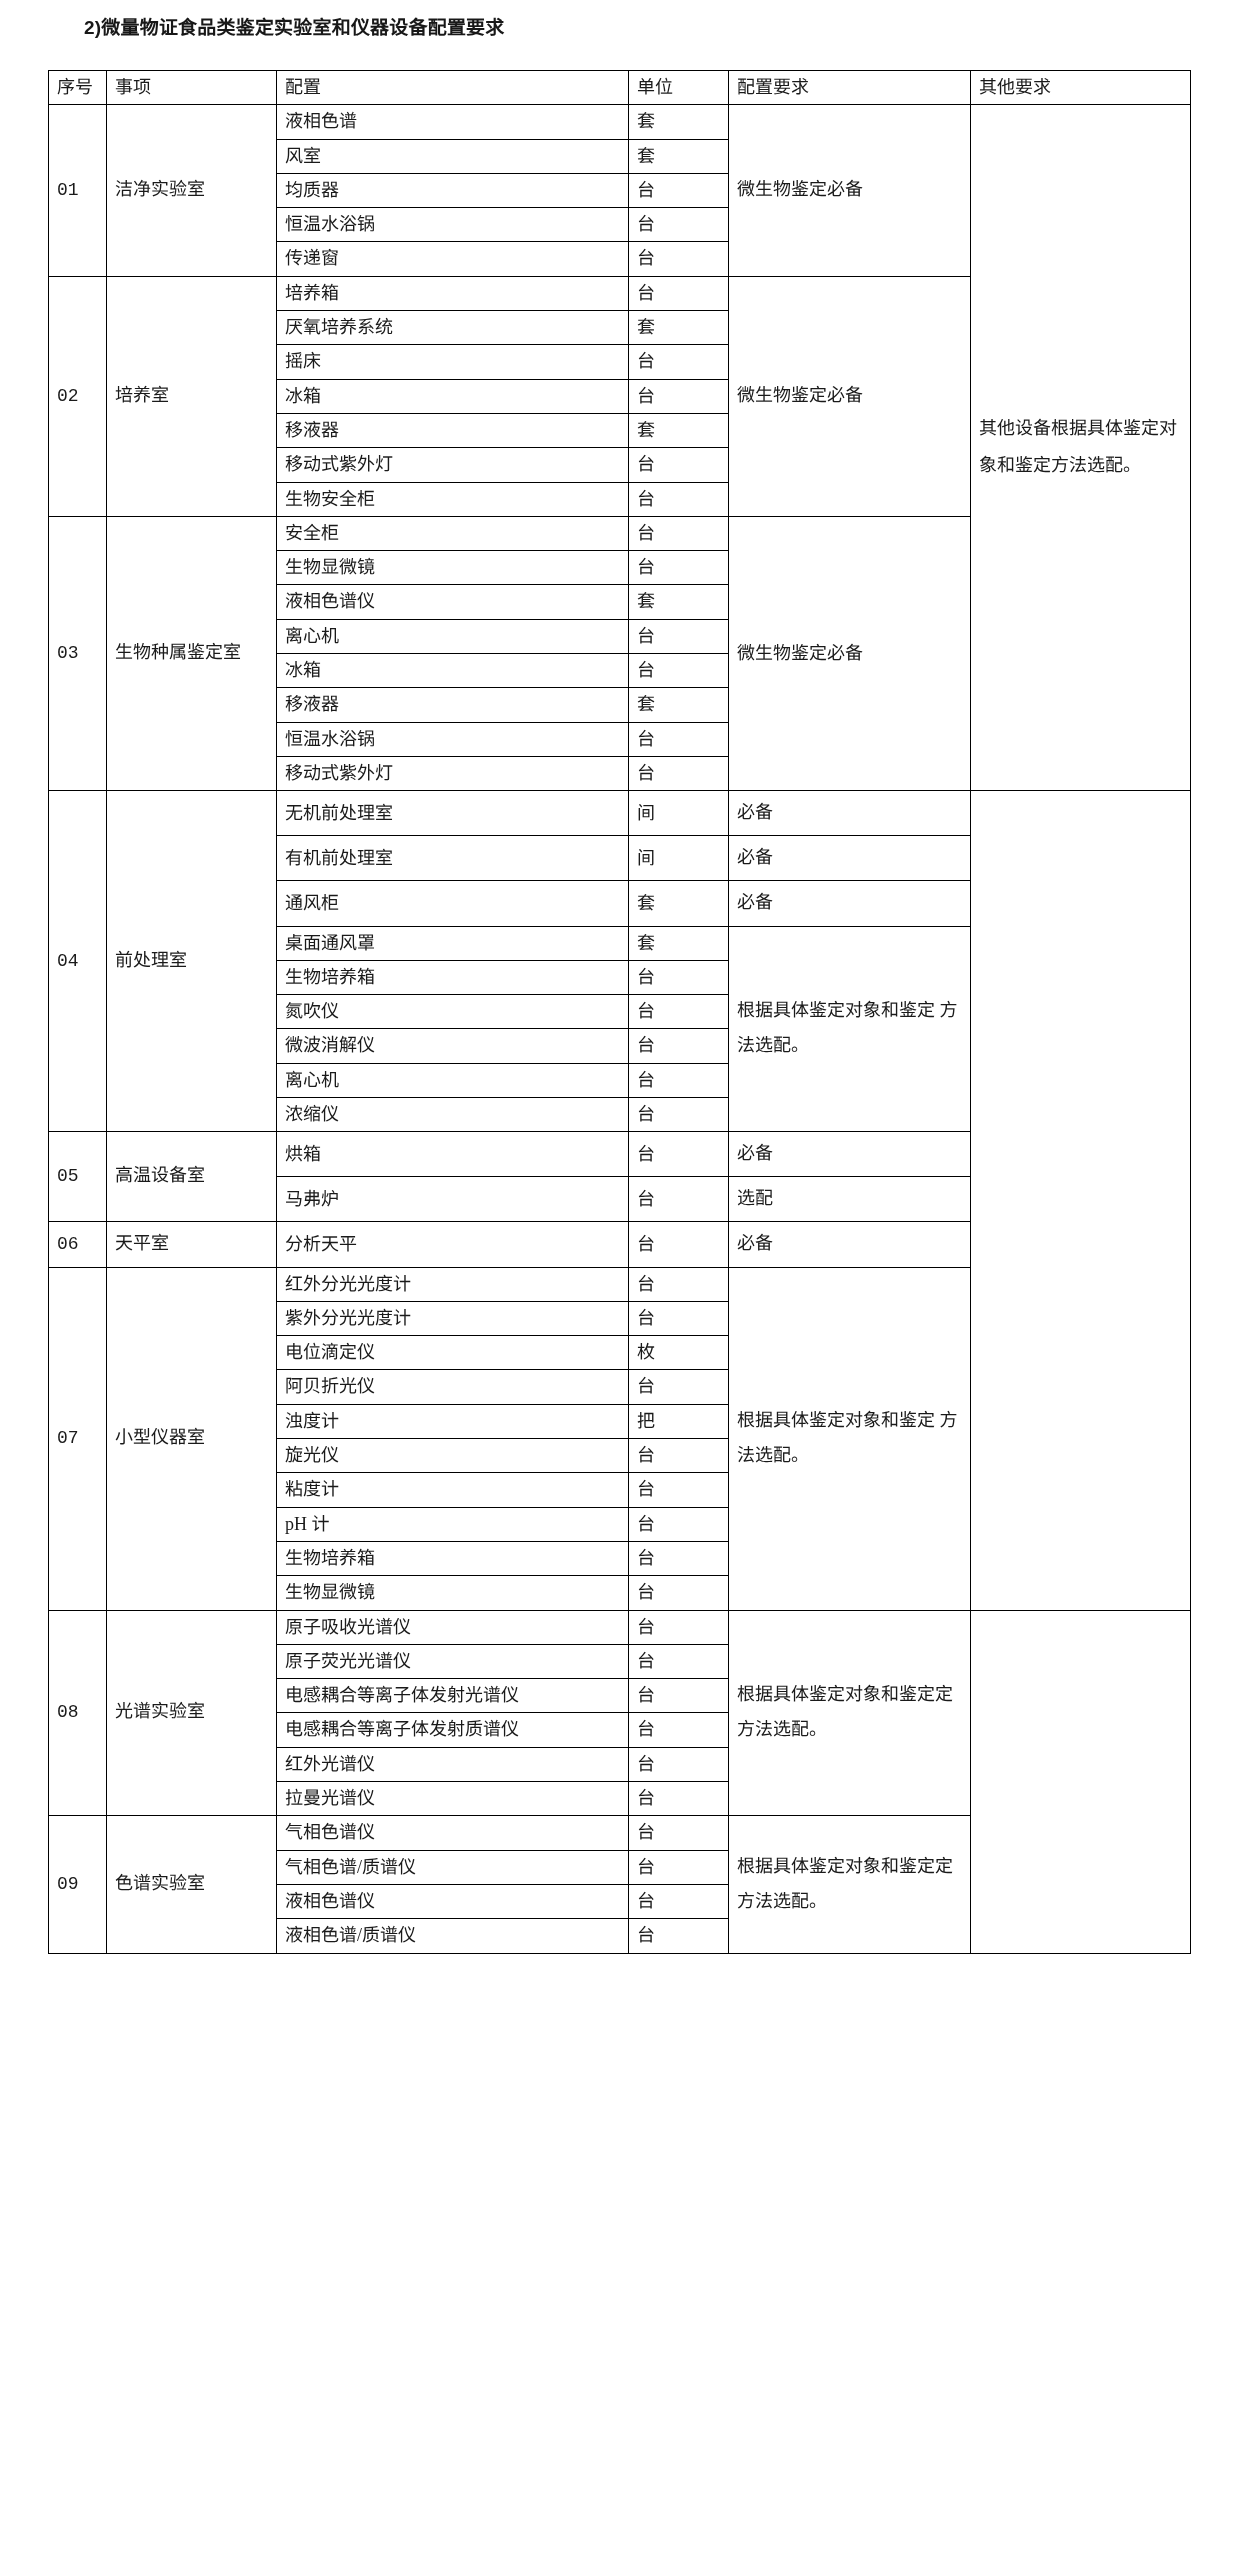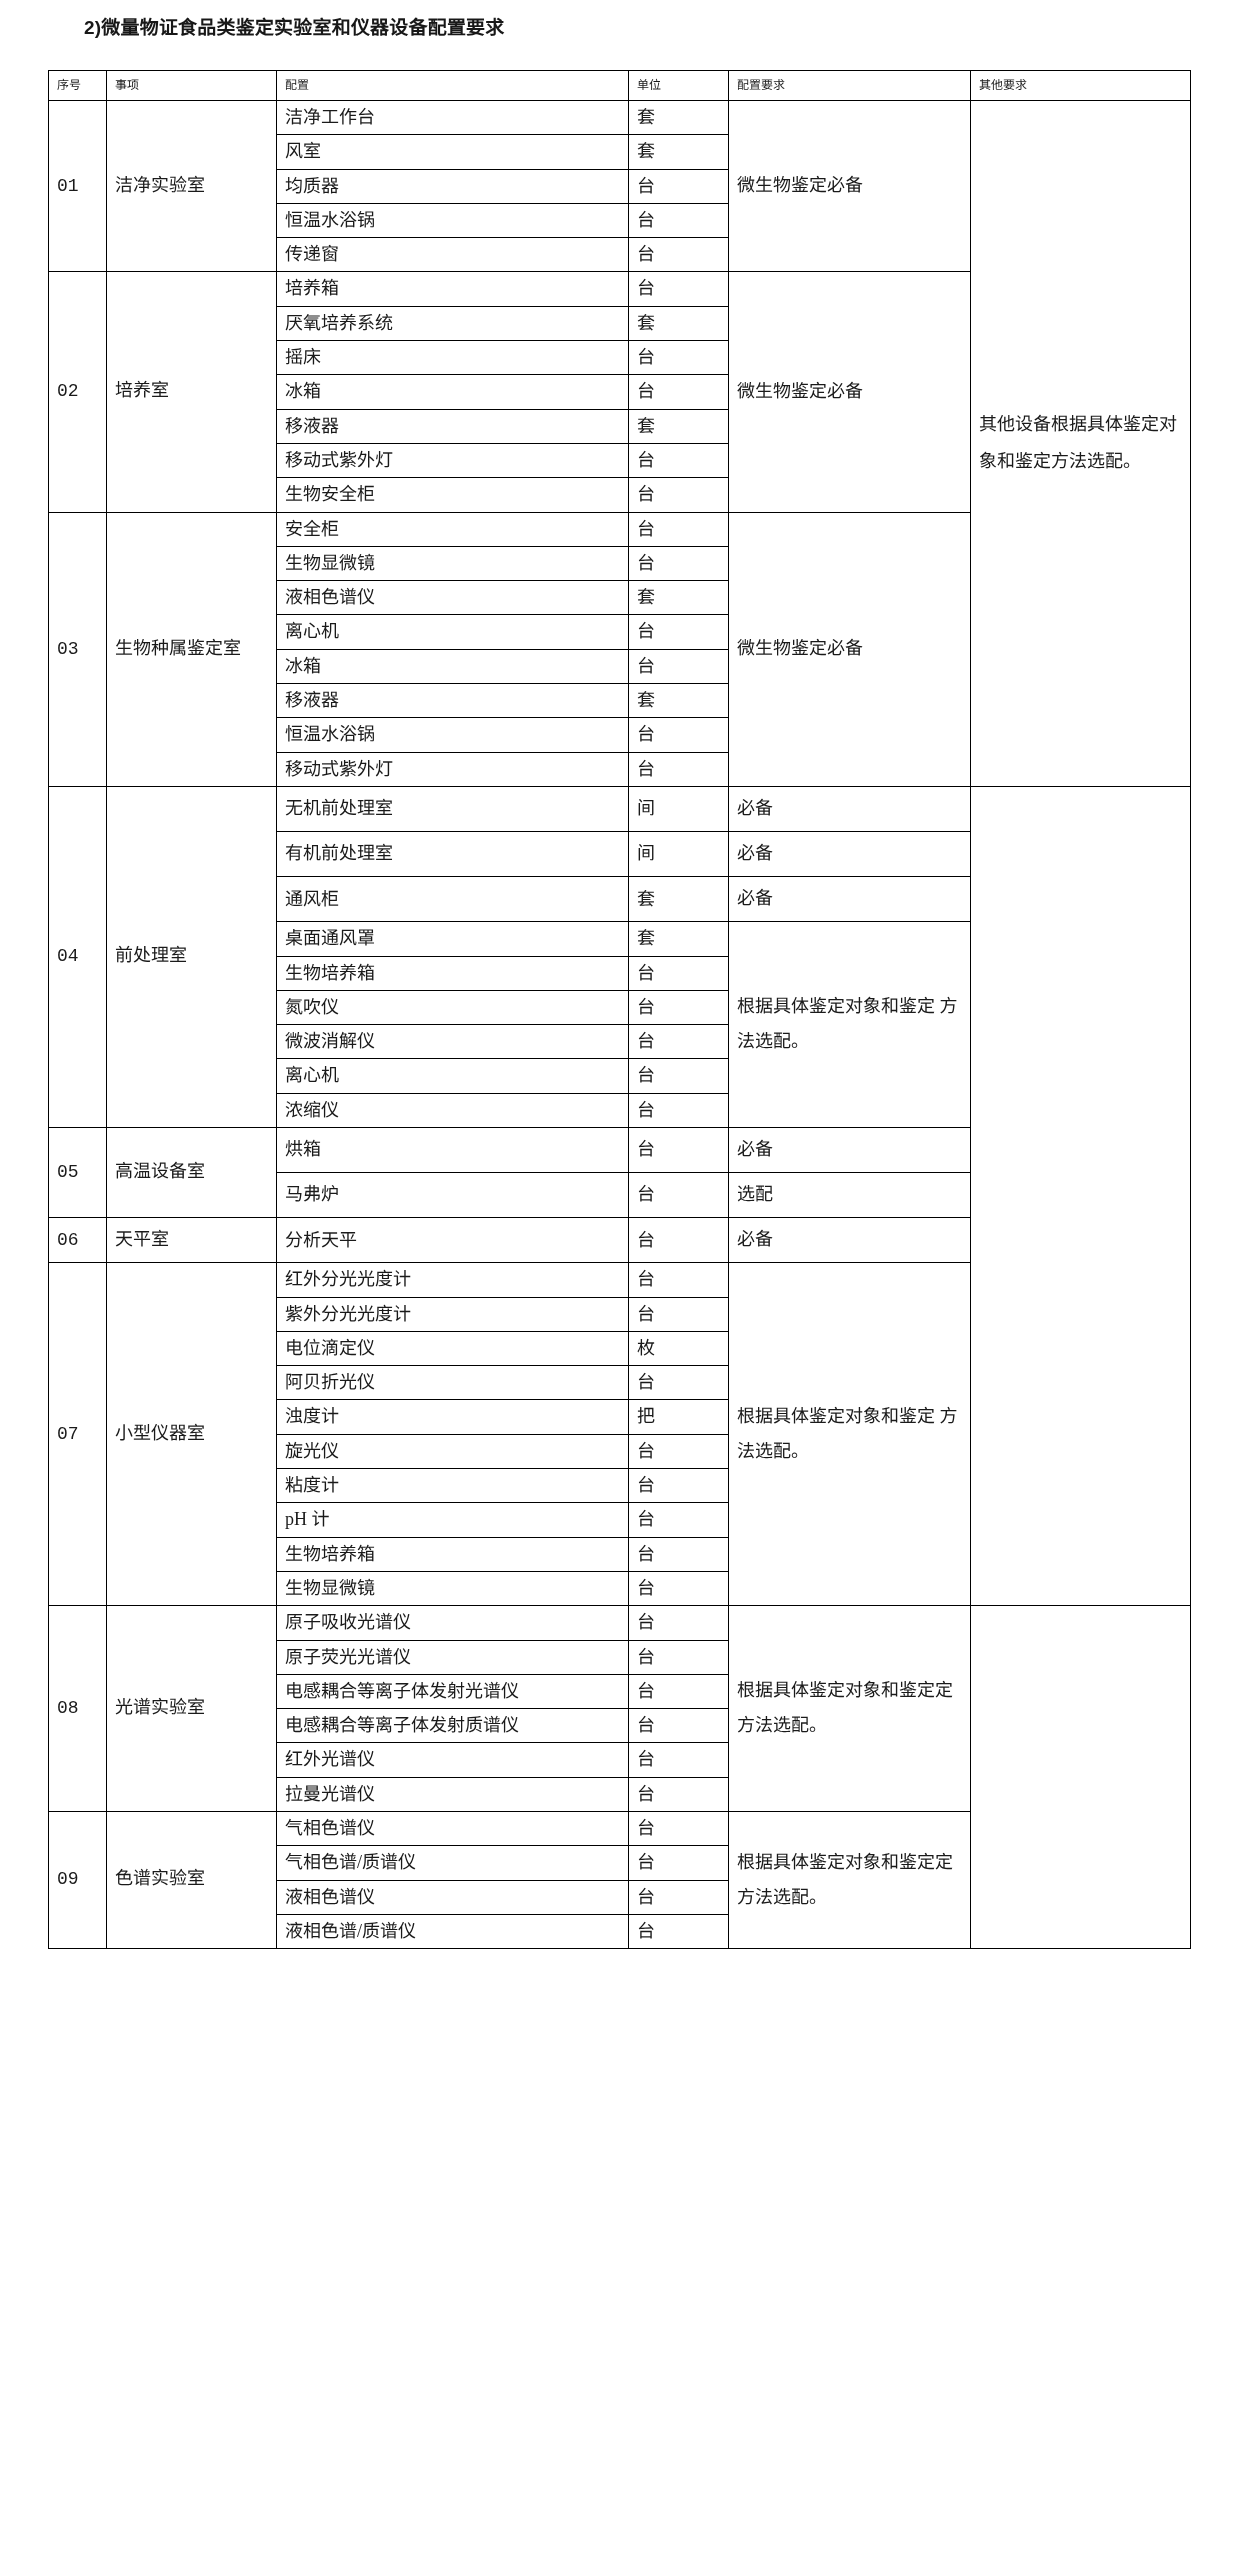--- a/index.html
+++ b/index.html
@@ -59,21 +59,21 @@
     padding: 4px 8px 5px 8px;
     vertical-align: middle;
     text-align: left;
     font-weight: normal;
     height: 21px;
     box-sizing: border-box;
     overflow: hidden;
   }
   table.cfg thead th {
     height: 30px;
-    font-size: 12px;
+    font-size: 18px;
     vertical-align: middle;
   }
   td.seq, td.item {
     text-align: left;
     vertical-align: middle;
     font-family: Liberation Mono, monospace;
   }
   td.req, td.other {
     vertical-align: middle;
     line-height: 1.95;
@@ -123,21 +123,21 @@
           <th>配置</th>
           <th>单位</th>
           <th>配置要求</th>
           <th>其他要求</th>
         </tr>
       </thead>
       <tbody id="tbody">
           <tr>
             <td class="seq num" rowspan="5">01</td>
             <td class="item" rowspan="5">洁净实验室</td>
-            <td class="equip">洁净工作台</td>
+            <td class="equip">液相色谱</td>
             <td class="unit">套</td>
             <td class="req" rowspan="5">微生物鉴定必备</td>
             <td class="other" rowspan="20">其他设备根据具体鉴定对象和鉴定方法选配。</td>
           </tr>
           <tr>
             <td class="equip">风室</td>
             <td class="unit">套</td>
           </tr>
           <tr>
             <td class="equip">均质器</td>

